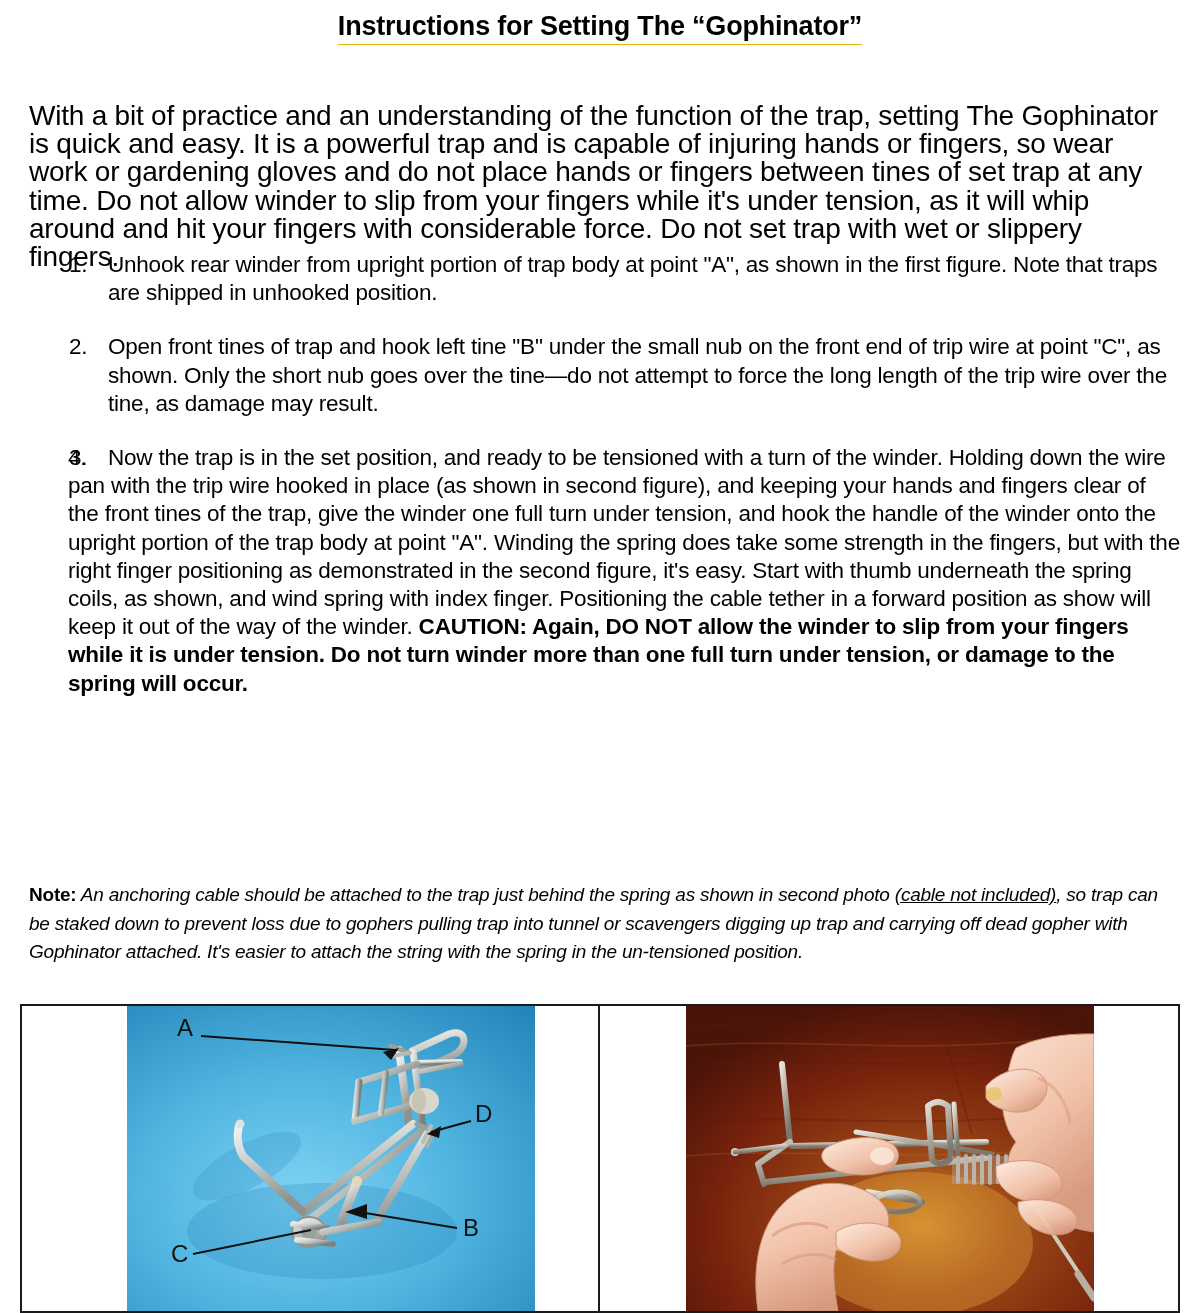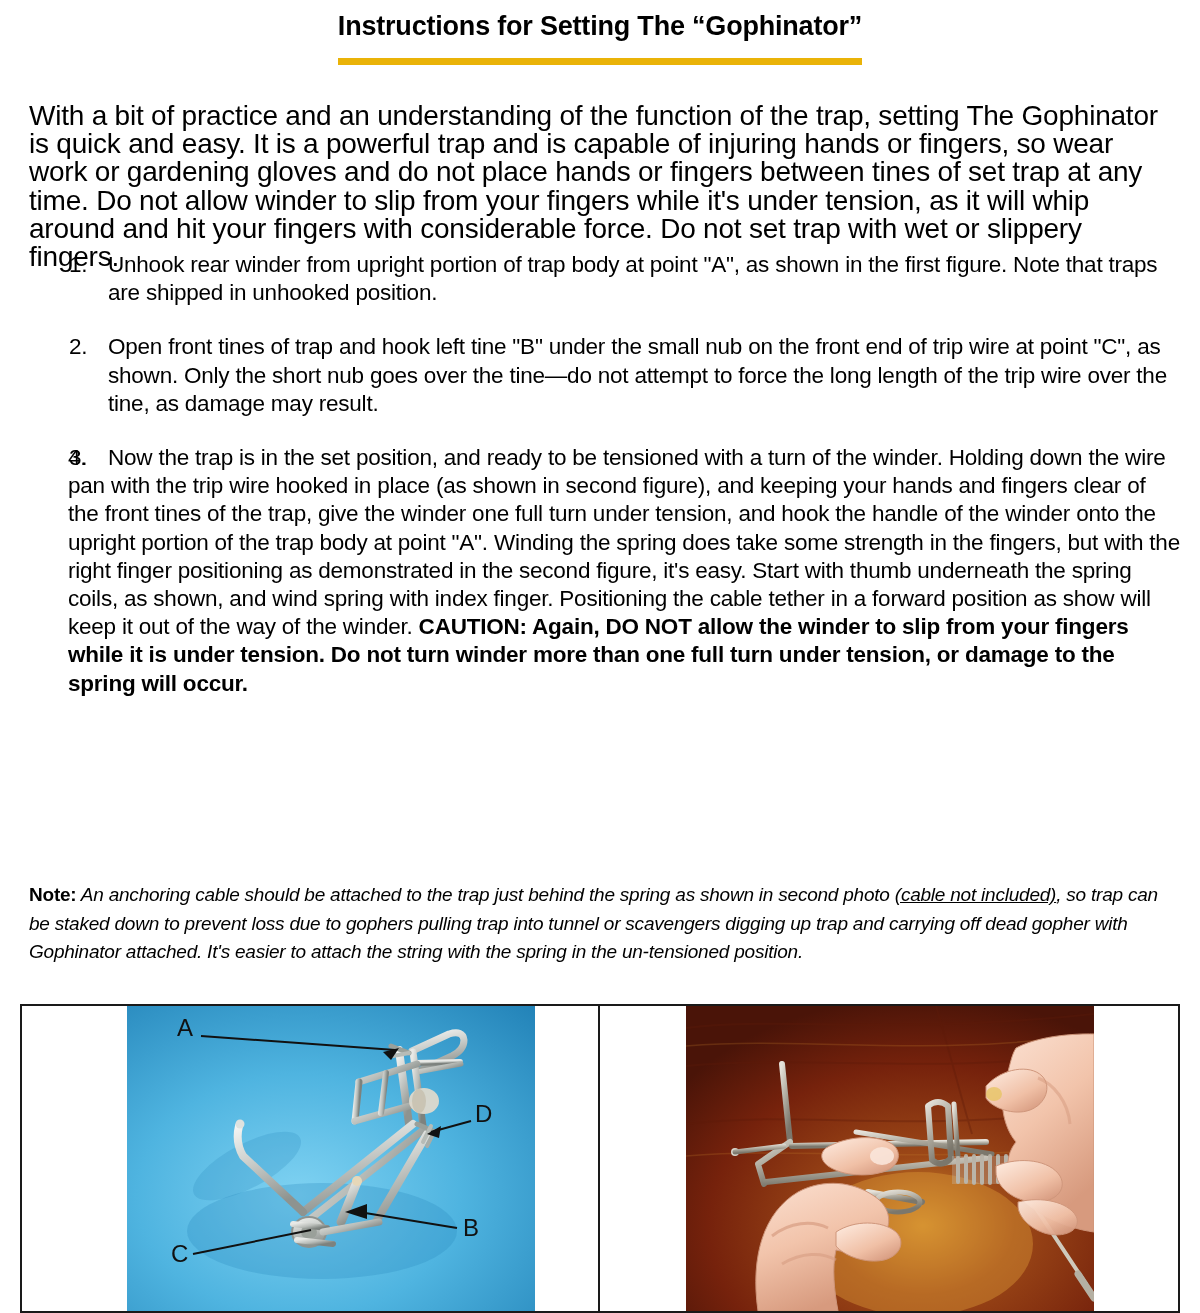--- a/index.html
+++ b/index.html
@@ -21,22 +21,22 @@
   .doc-title {
     text-align: center;
     font-size: 27px;
     font-weight: bold;
     letter-spacing: -0.2px;
     margin: 0;
     padding: 12px 0 0 0;
     line-height: 1.1;
   }
   .doc-title .tu {
-    border-bottom: 7px solid #eab308;
-    padding-bottom: 16px;
+    border-bottom: 1px solid #eab308;
+    padding-bottom: 2px;
     display: inline-block;
   }
 
   
   .intro {
     position: absolute;
     left: 29px;
     top: 74px;
     width: 1144px;
     font-size: 28px;

